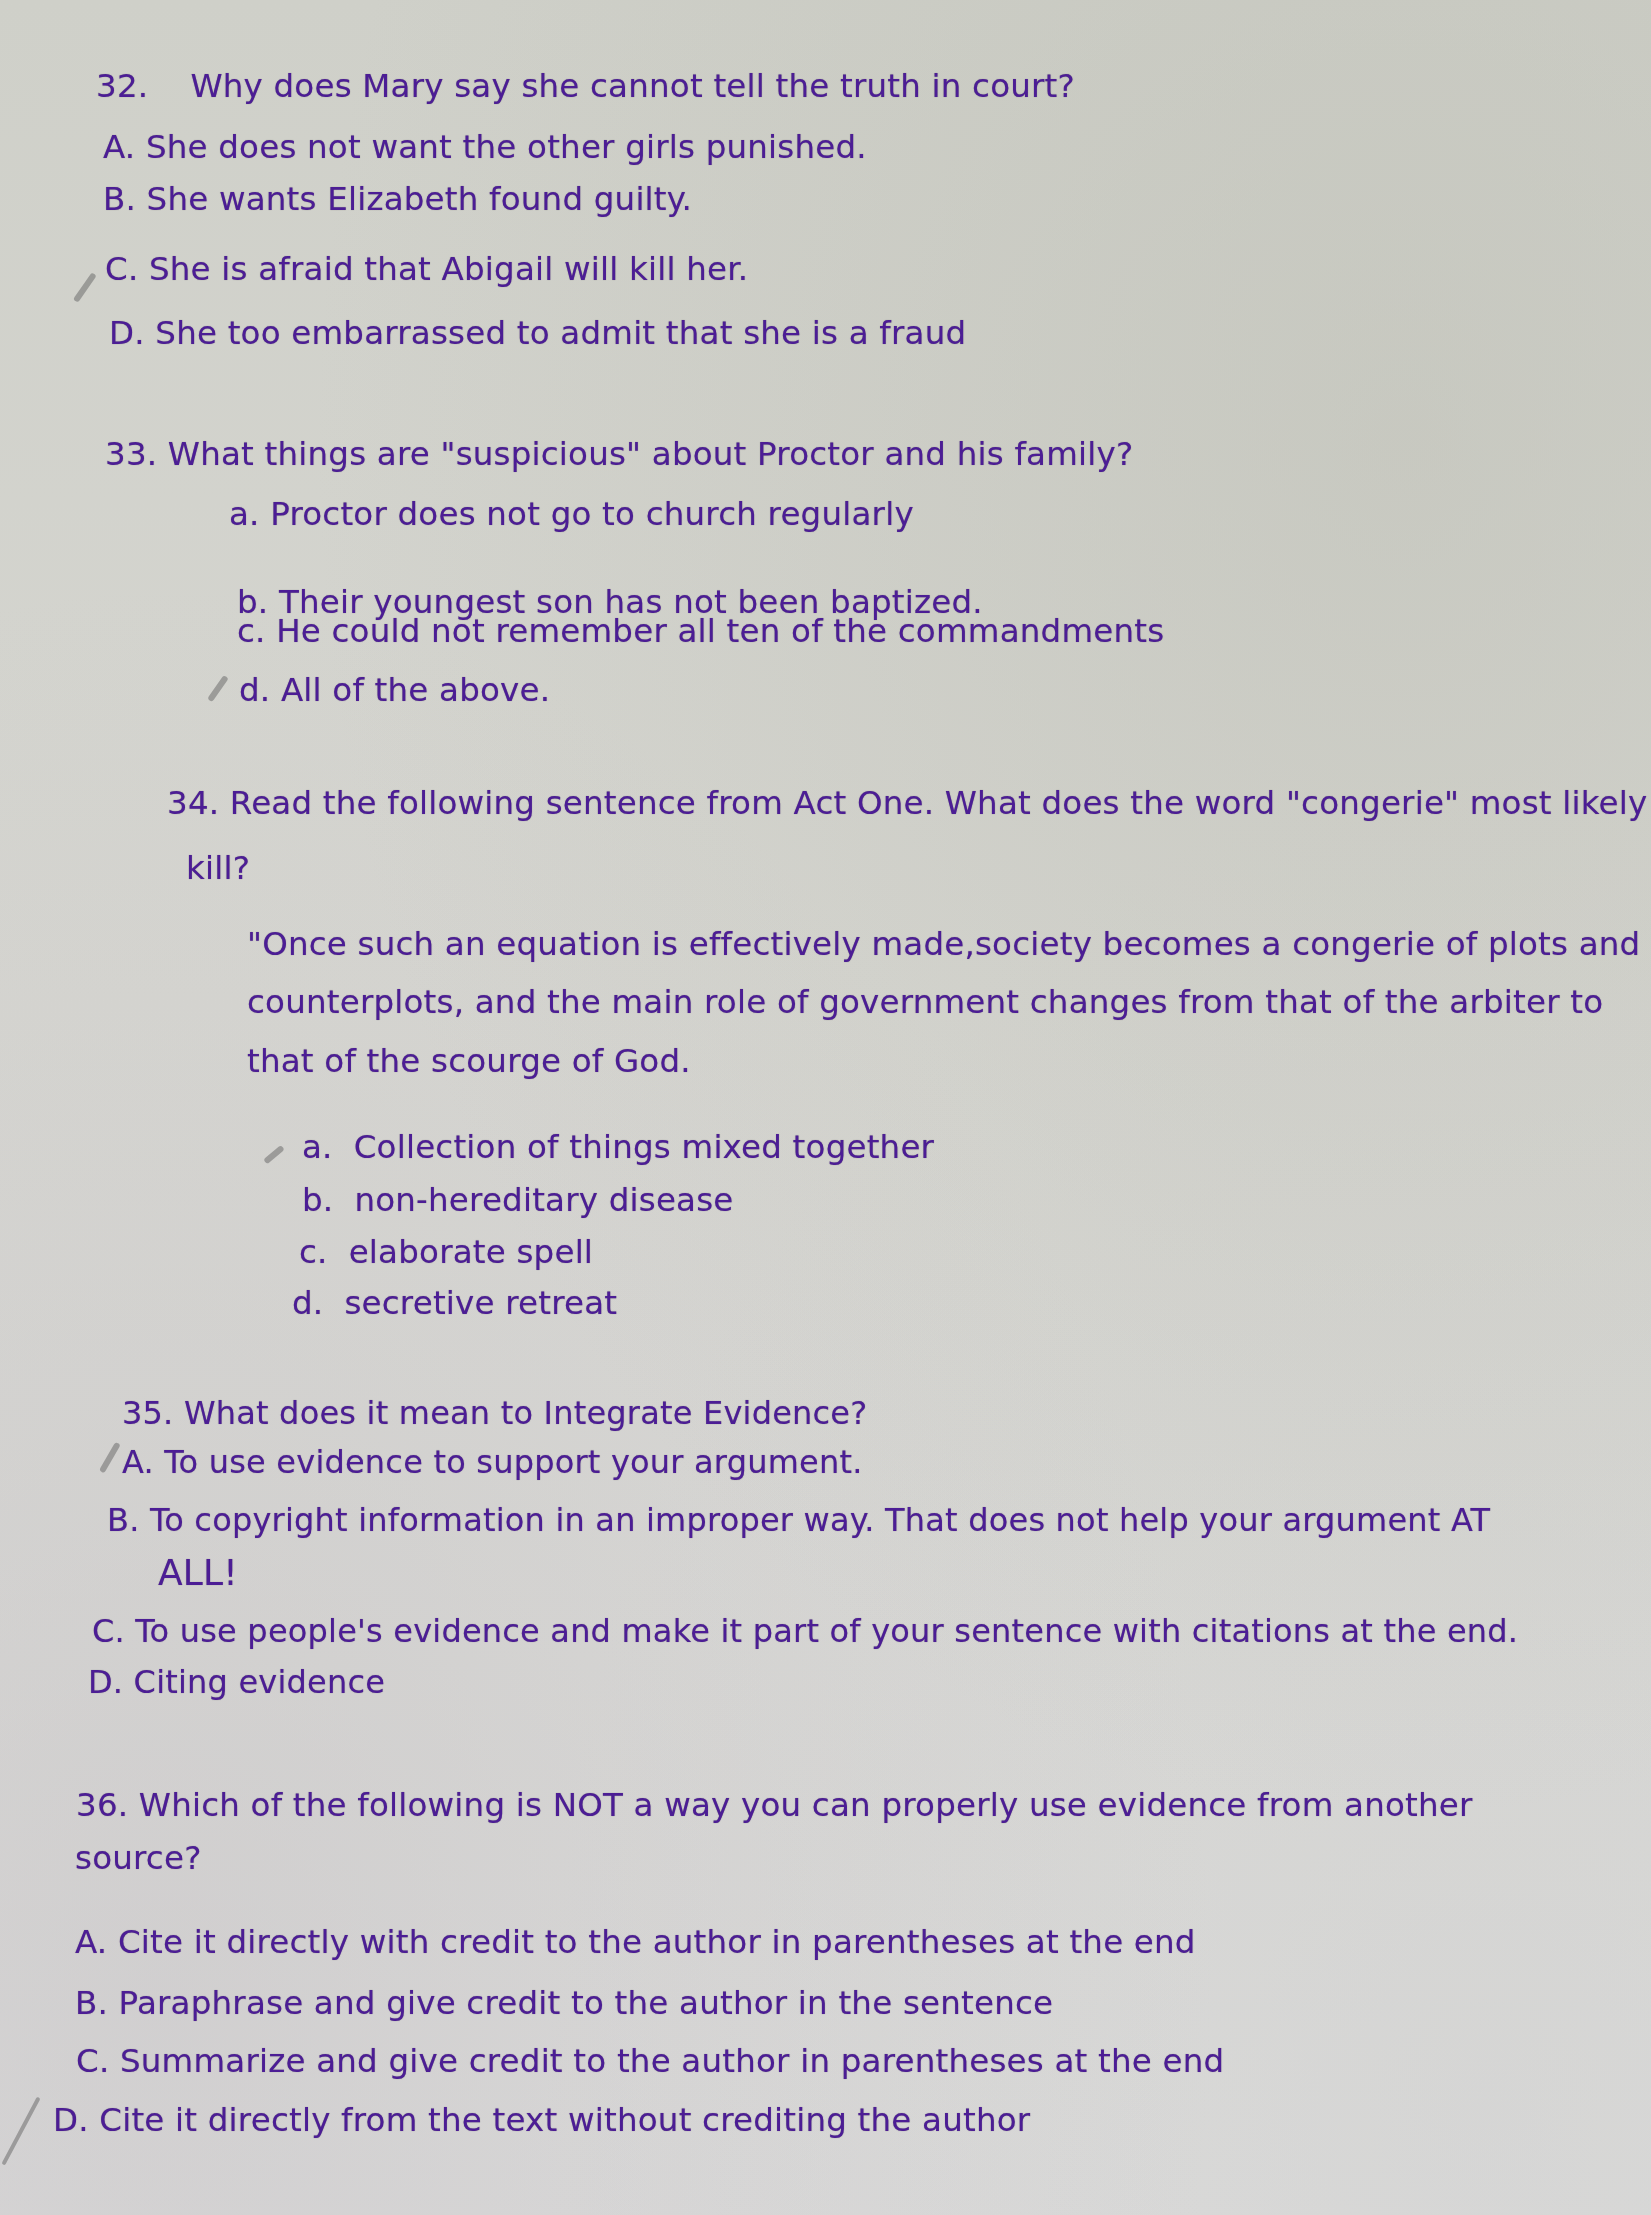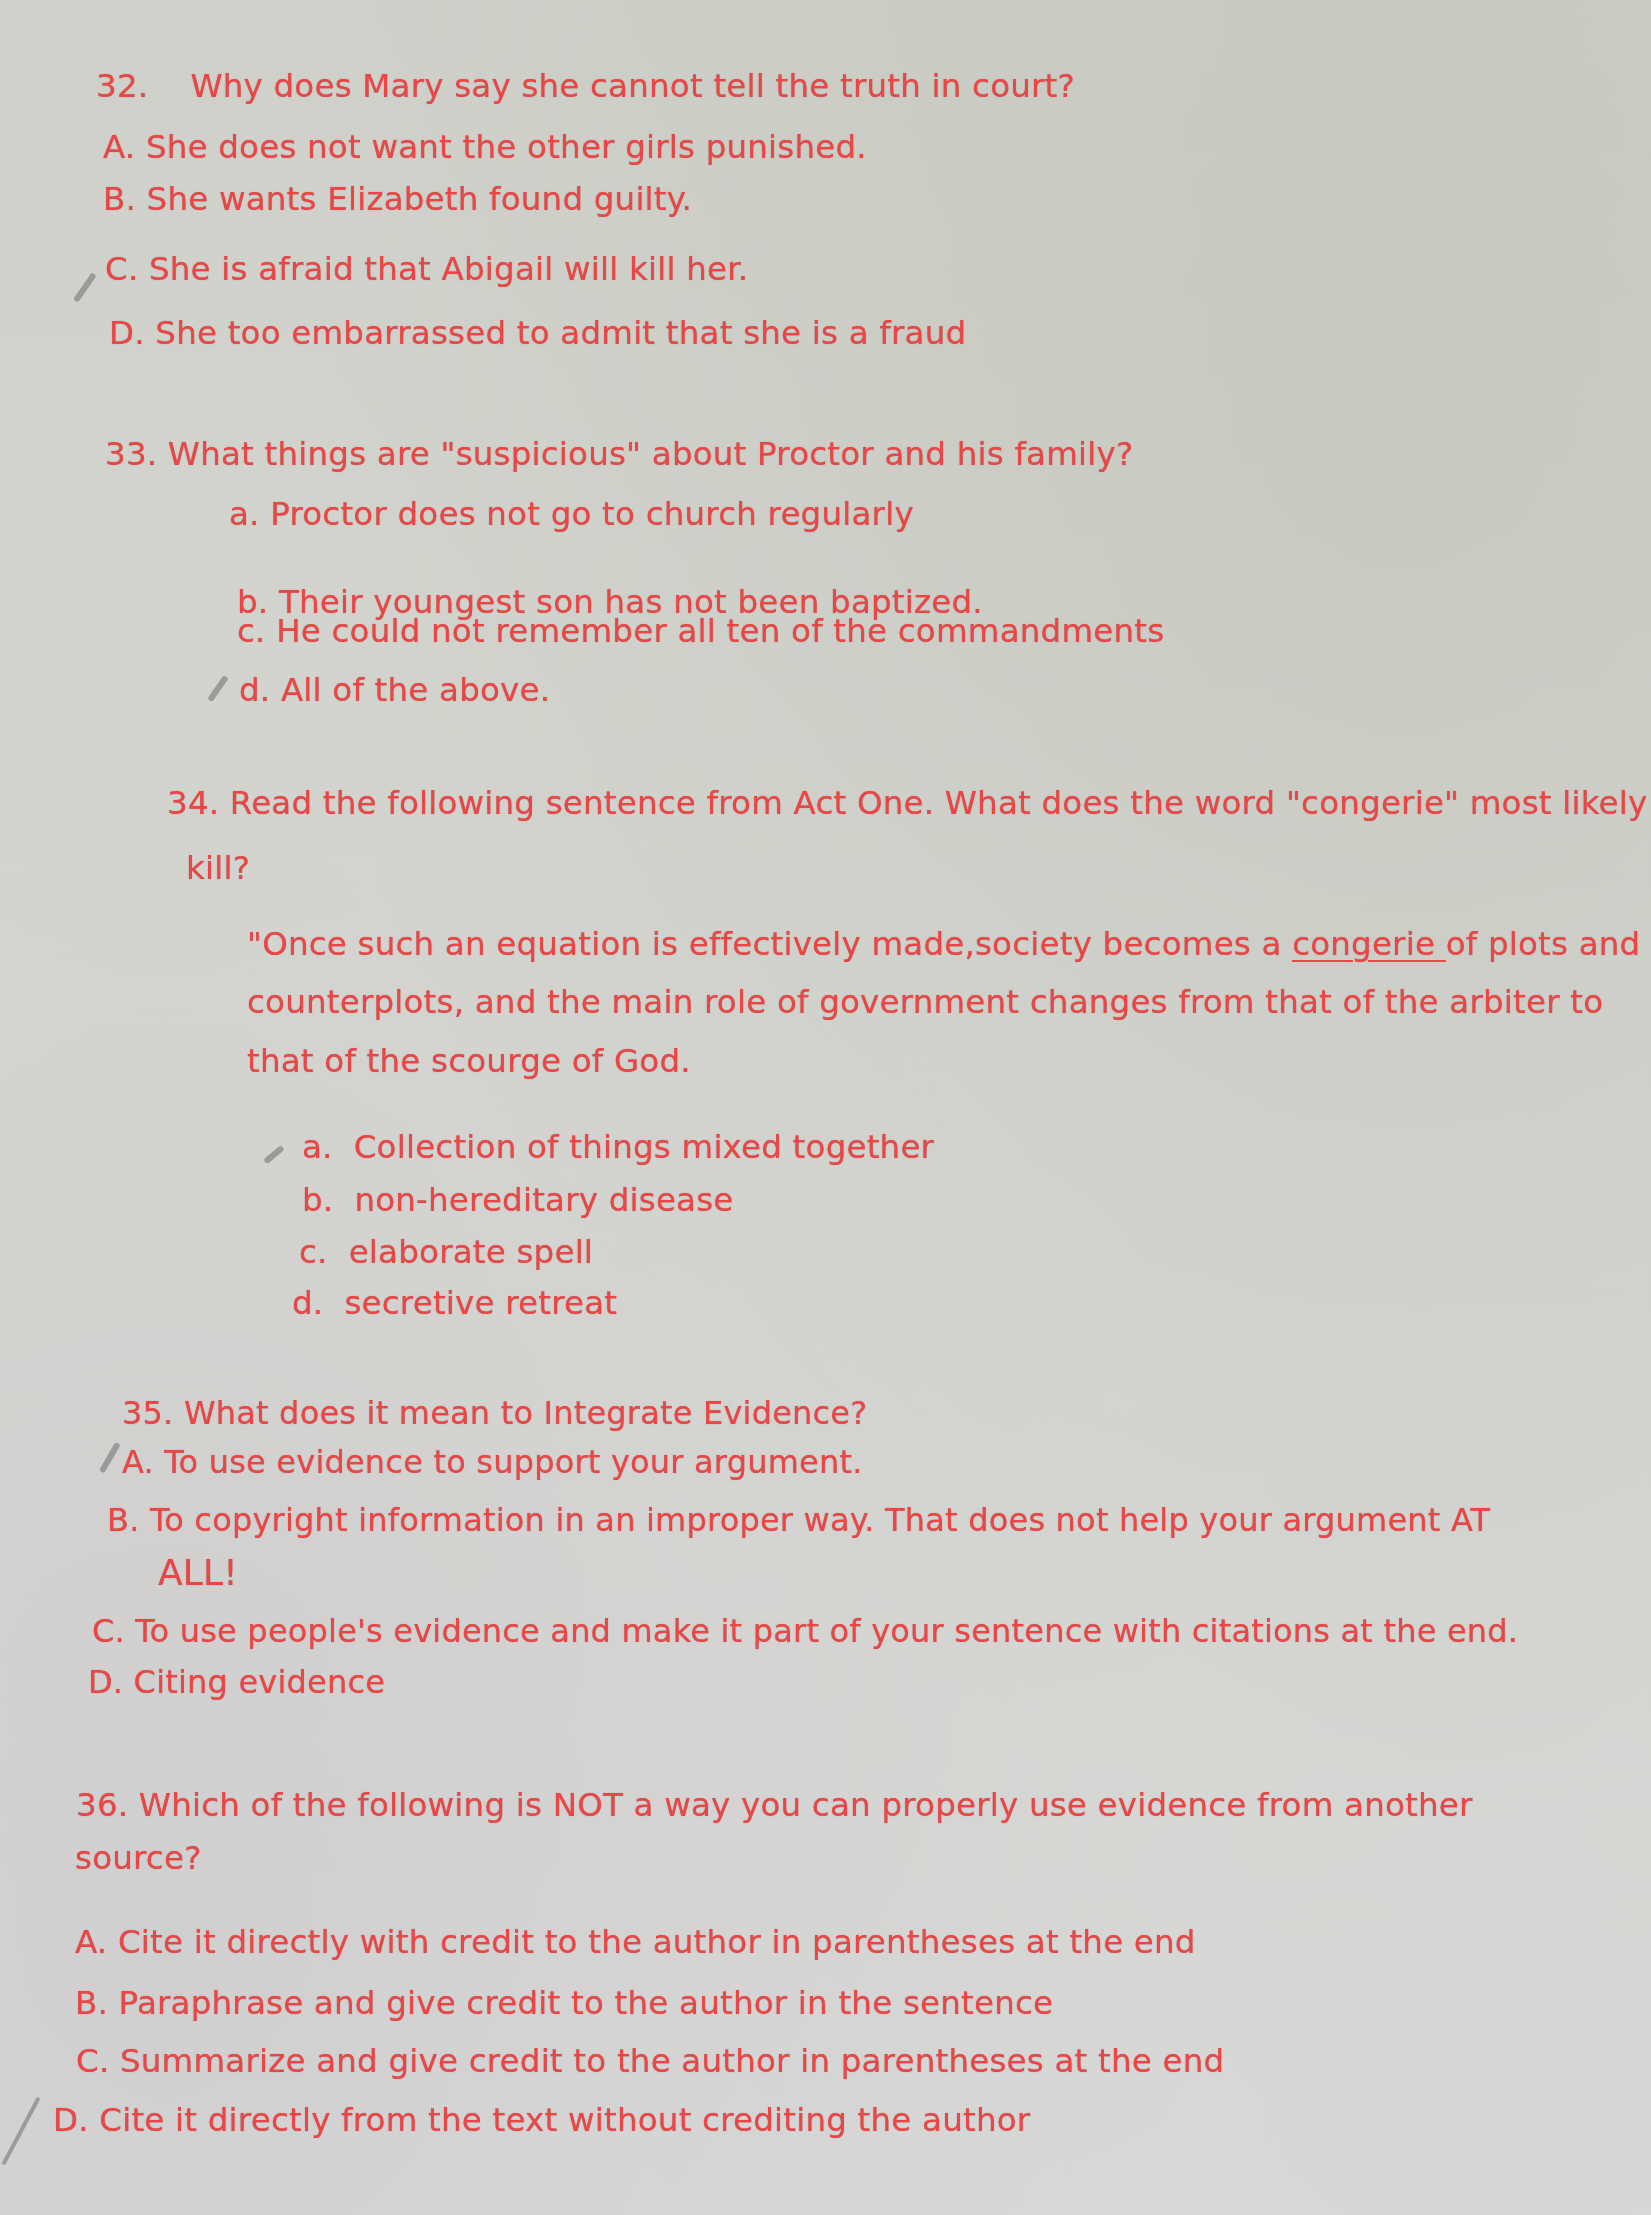--- a/index.html
+++ b/index.html
@@ -18,25 +18,25 @@
         radial-gradient(ellipse at 85% 20%, rgba(180,182,170,0.35) 0%, rgba(0,0,0,0) 55%),
         radial-gradient(ellipse at 10% 90%, rgba(190,185,190,0.35) 0%, rgba(0,0,0,0) 50%),
         radial-gradient(ellipse at 90% 95%, rgba(200,200,200,0.3) 0%, rgba(0,0,0,0) 45%);
       pointer-events: none;
     }
     .line {
       position: absolute;
       white-space: nowrap;
       font-size: 32.5px;
       letter-spacing: 0.2px;
-      color: #ef4444;
+      color: #4c1d95;
       text-shadow: 0 0 1px rgba(40,40,40,0.45);
     }
     .qnum { display: inline-block; }
-    .underline { text-decoration: underline; text-decoration-thickness: 1.9px; text-underline-offset: 4.8px; }
+    .underline { text-decoration-thickness: 1.9px; text-underline-offset: 4.8px; }
     .pencil-mark {
       position: absolute;
       width: 5.7px;
       background: rgba(110,110,110,0.55);
       border-radius: 2.9px;
       transform-origin: center;
     }
   </style>
 </head>
 <body>

